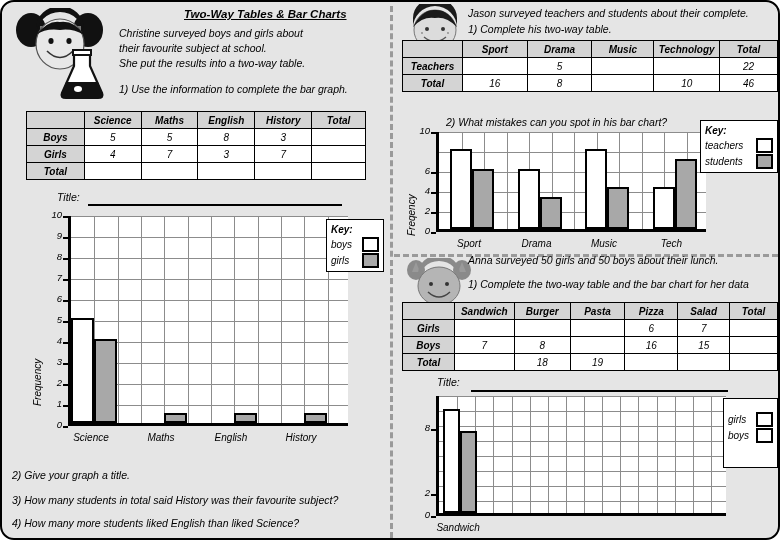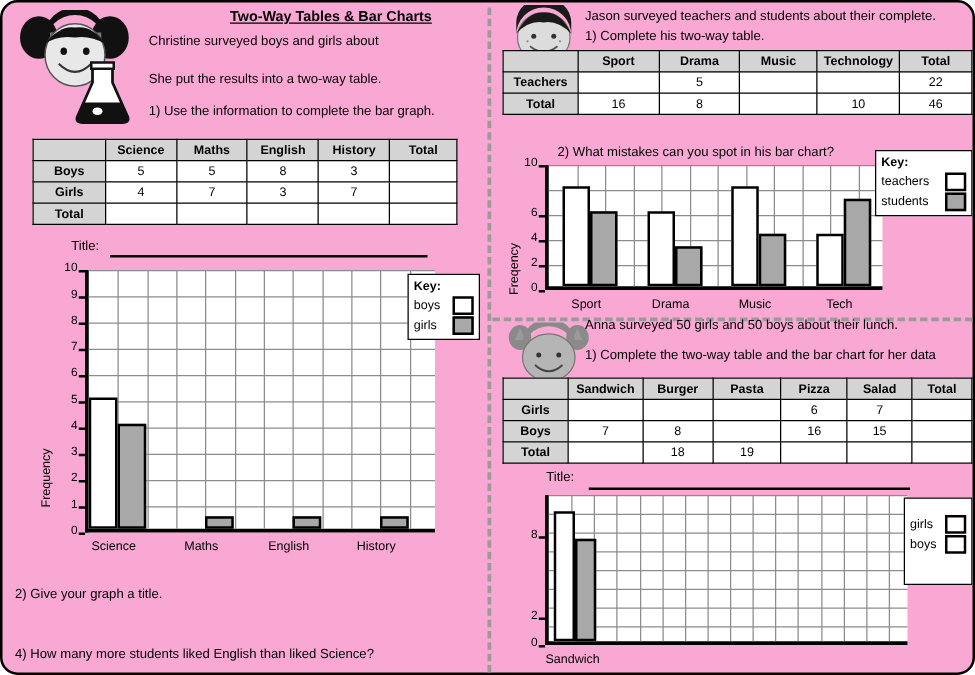--- a/index.html
+++ b/index.html
@@ -9,21 +9,22 @@
     font-family: "Liberation Sans", sans-serif;
     background: #ffffff;
     color: #000000;
     overflow: hidden;
   }
   .page {
     position: relative;
     width: 780px; height: 540px;
     border: 2px solid #000;
     border-radius: 14px;
-    background: #f9a8d4;
+    background: #e5e5e5;
+    font-style: italic;
   }
   
   .divider {
     position: absolute;
     left: 388px; top: 4px;
     width: 0; height: 532px;
     border-left: 3px dashed #9a9a9a;
   }
   .divider-h {
     position: absolute;
@@ -169,20 +170,21 @@
 
     <path d="M60 46 L60 58 L48 85 Q46 90 52 90 L84 90 Q90 90 88 85 L76 58 L76 46 Z" fill="#fff" stroke="#111" stroke-width="2.2"></path>
     <path d="M52 74 L84 74 L88 85 Q90 90 84 90 L52 90 Q46 90 48 85 Z" fill="#111"></path>
     <ellipse cx="64" cy="81" rx="4" ry="3" fill="#fff"></ellipse>
     <rect x="59" y="42" width="18" height="5" fill="#fff" stroke="#111" stroke-width="2"></rect>
   </svg>
 
   <div class="abs title-main" style="left:182px; top:6px;">Two-Way Tables &amp; Bar Charts</div>
 
   <div class="abs body-txt" style="left:117px; top:24px;">Christine surveyed boys and girls about</div>
+  <div class="abs body-txt" style="left:117px; top:39px;">their favourite subject at school.</div>
   <div class="abs body-txt" style="left:117px; top:54px;">She put the results into a two-way table.</div>
   <div class="abs q-txt" style="left:117px; top:81px;">1) Use the information to complete the bar graph.</div>
 
   <table class="tw abs" style="left:24px; top:109px; width:340px;">
     <tbody>
         <tr>
       <th style="width:58px;"></th>
       <th style="width:57px;">Science</th>
       <th style="width:57px;">Maths</th>
       <th style="width:57px;">English</th>
@@ -287,20 +289,21 @@
       <span class="lbl">boys</span>
       <span class="swatch white"></span>
     </div>
     <div class="key-row">
       <span class="lbl">girls</span>
       <span class="swatch gray"></span>
     </div>
   </div>
 
   <div class="abs q-txt" style="left:10px; top:467px;">2) Give your graph a title.</div>
+  <div class="abs q-txt" style="left:10px; top:492px;">3) How many students in total said History was their favourite subject?</div>
   <div class="abs q-txt" style="left:10px; top:515px;">4) How many more students liked English than liked Science?</div>
 
   <svg class="clipart" style="left:400px; top:2px;" width="66" height="42" viewBox="0 0 66 42">
     <ellipse cx="33" cy="26" rx="21" ry="20" fill="#dcdcdc" stroke="#777" stroke-width="1"></ellipse>
     <path d="M11 24 A22 22 0 0 1 55 24 L55 14 A22 20 0 0 0 11 14 Z" fill="#1a1a1a"></path>
     <path d="M11 23 Q20 5 33 6 Q47 5 55 23 Q44 12 33 14 Q21 12 11 23 Z" fill="#1a1a1a"></path>
     <circle cx="25" cy="25" r="2" fill="#333"></circle>
     <circle cx="41" cy="25" r="2" fill="#333"></circle>
     <path d="M22 33 Q33 42 44 33" fill="none" stroke="#555" stroke-width="1.4"></path>
     <circle cx="20" cy="29" r="0.9" fill="#888"></circle>

